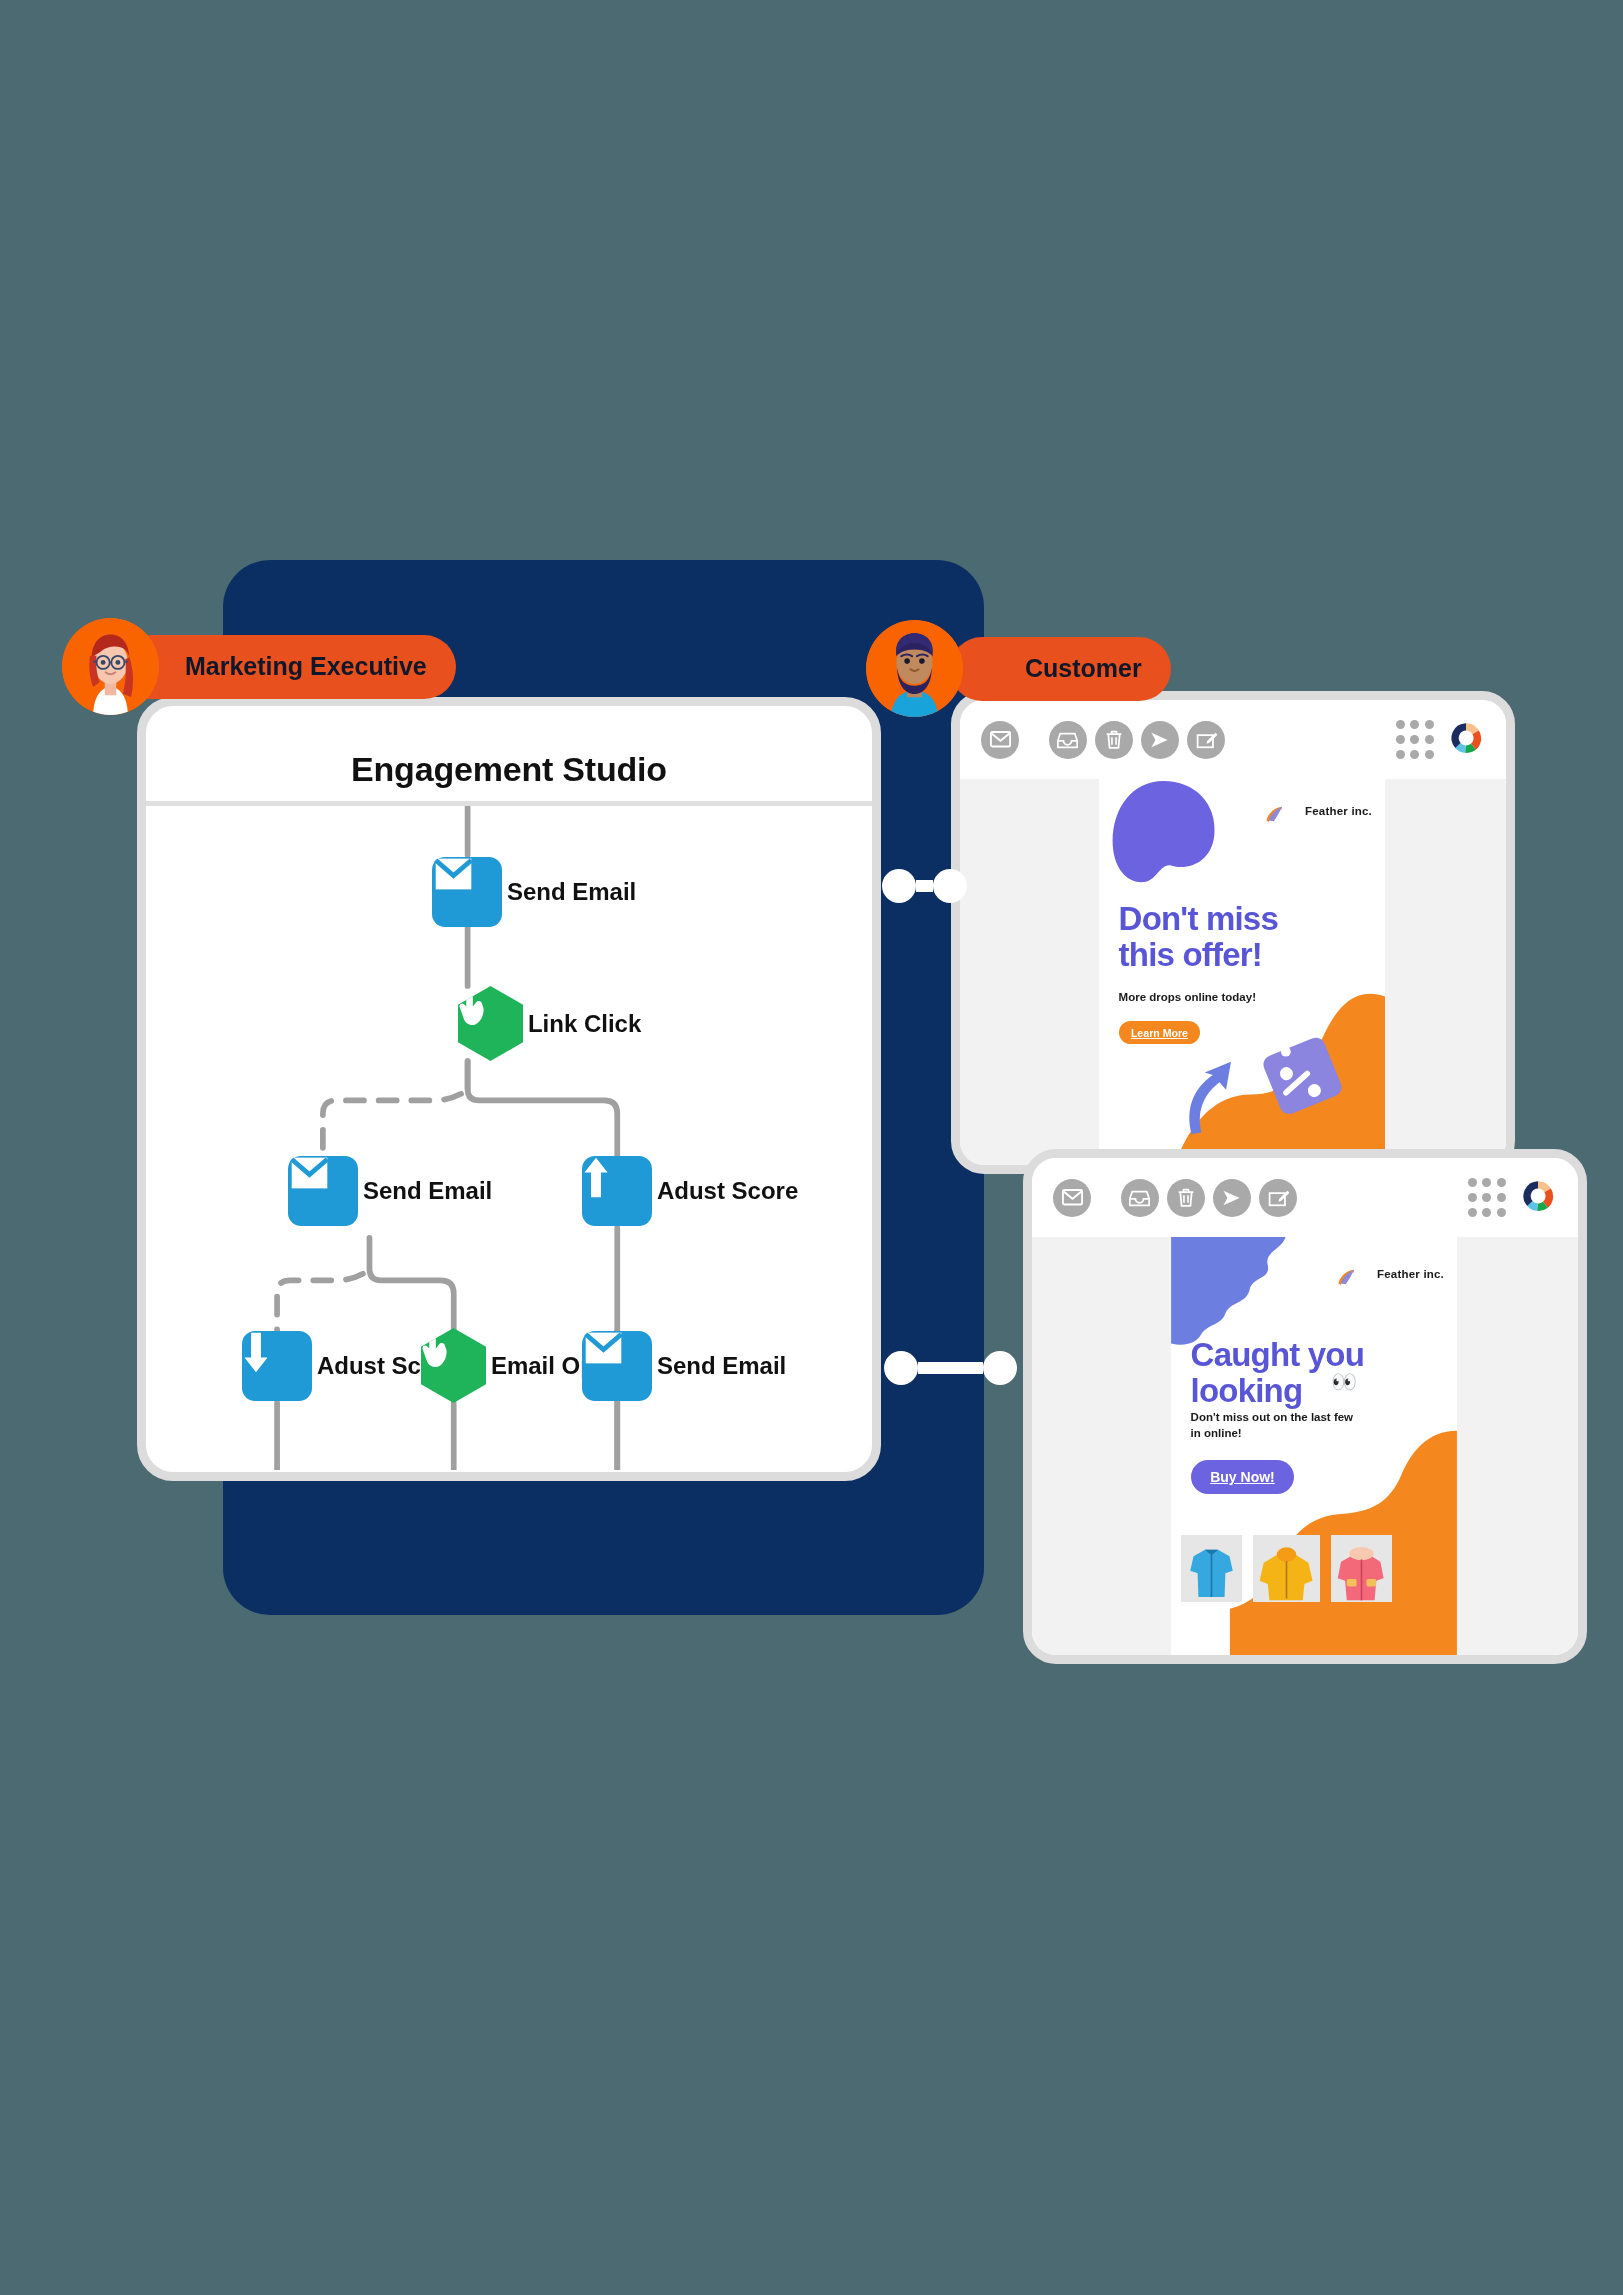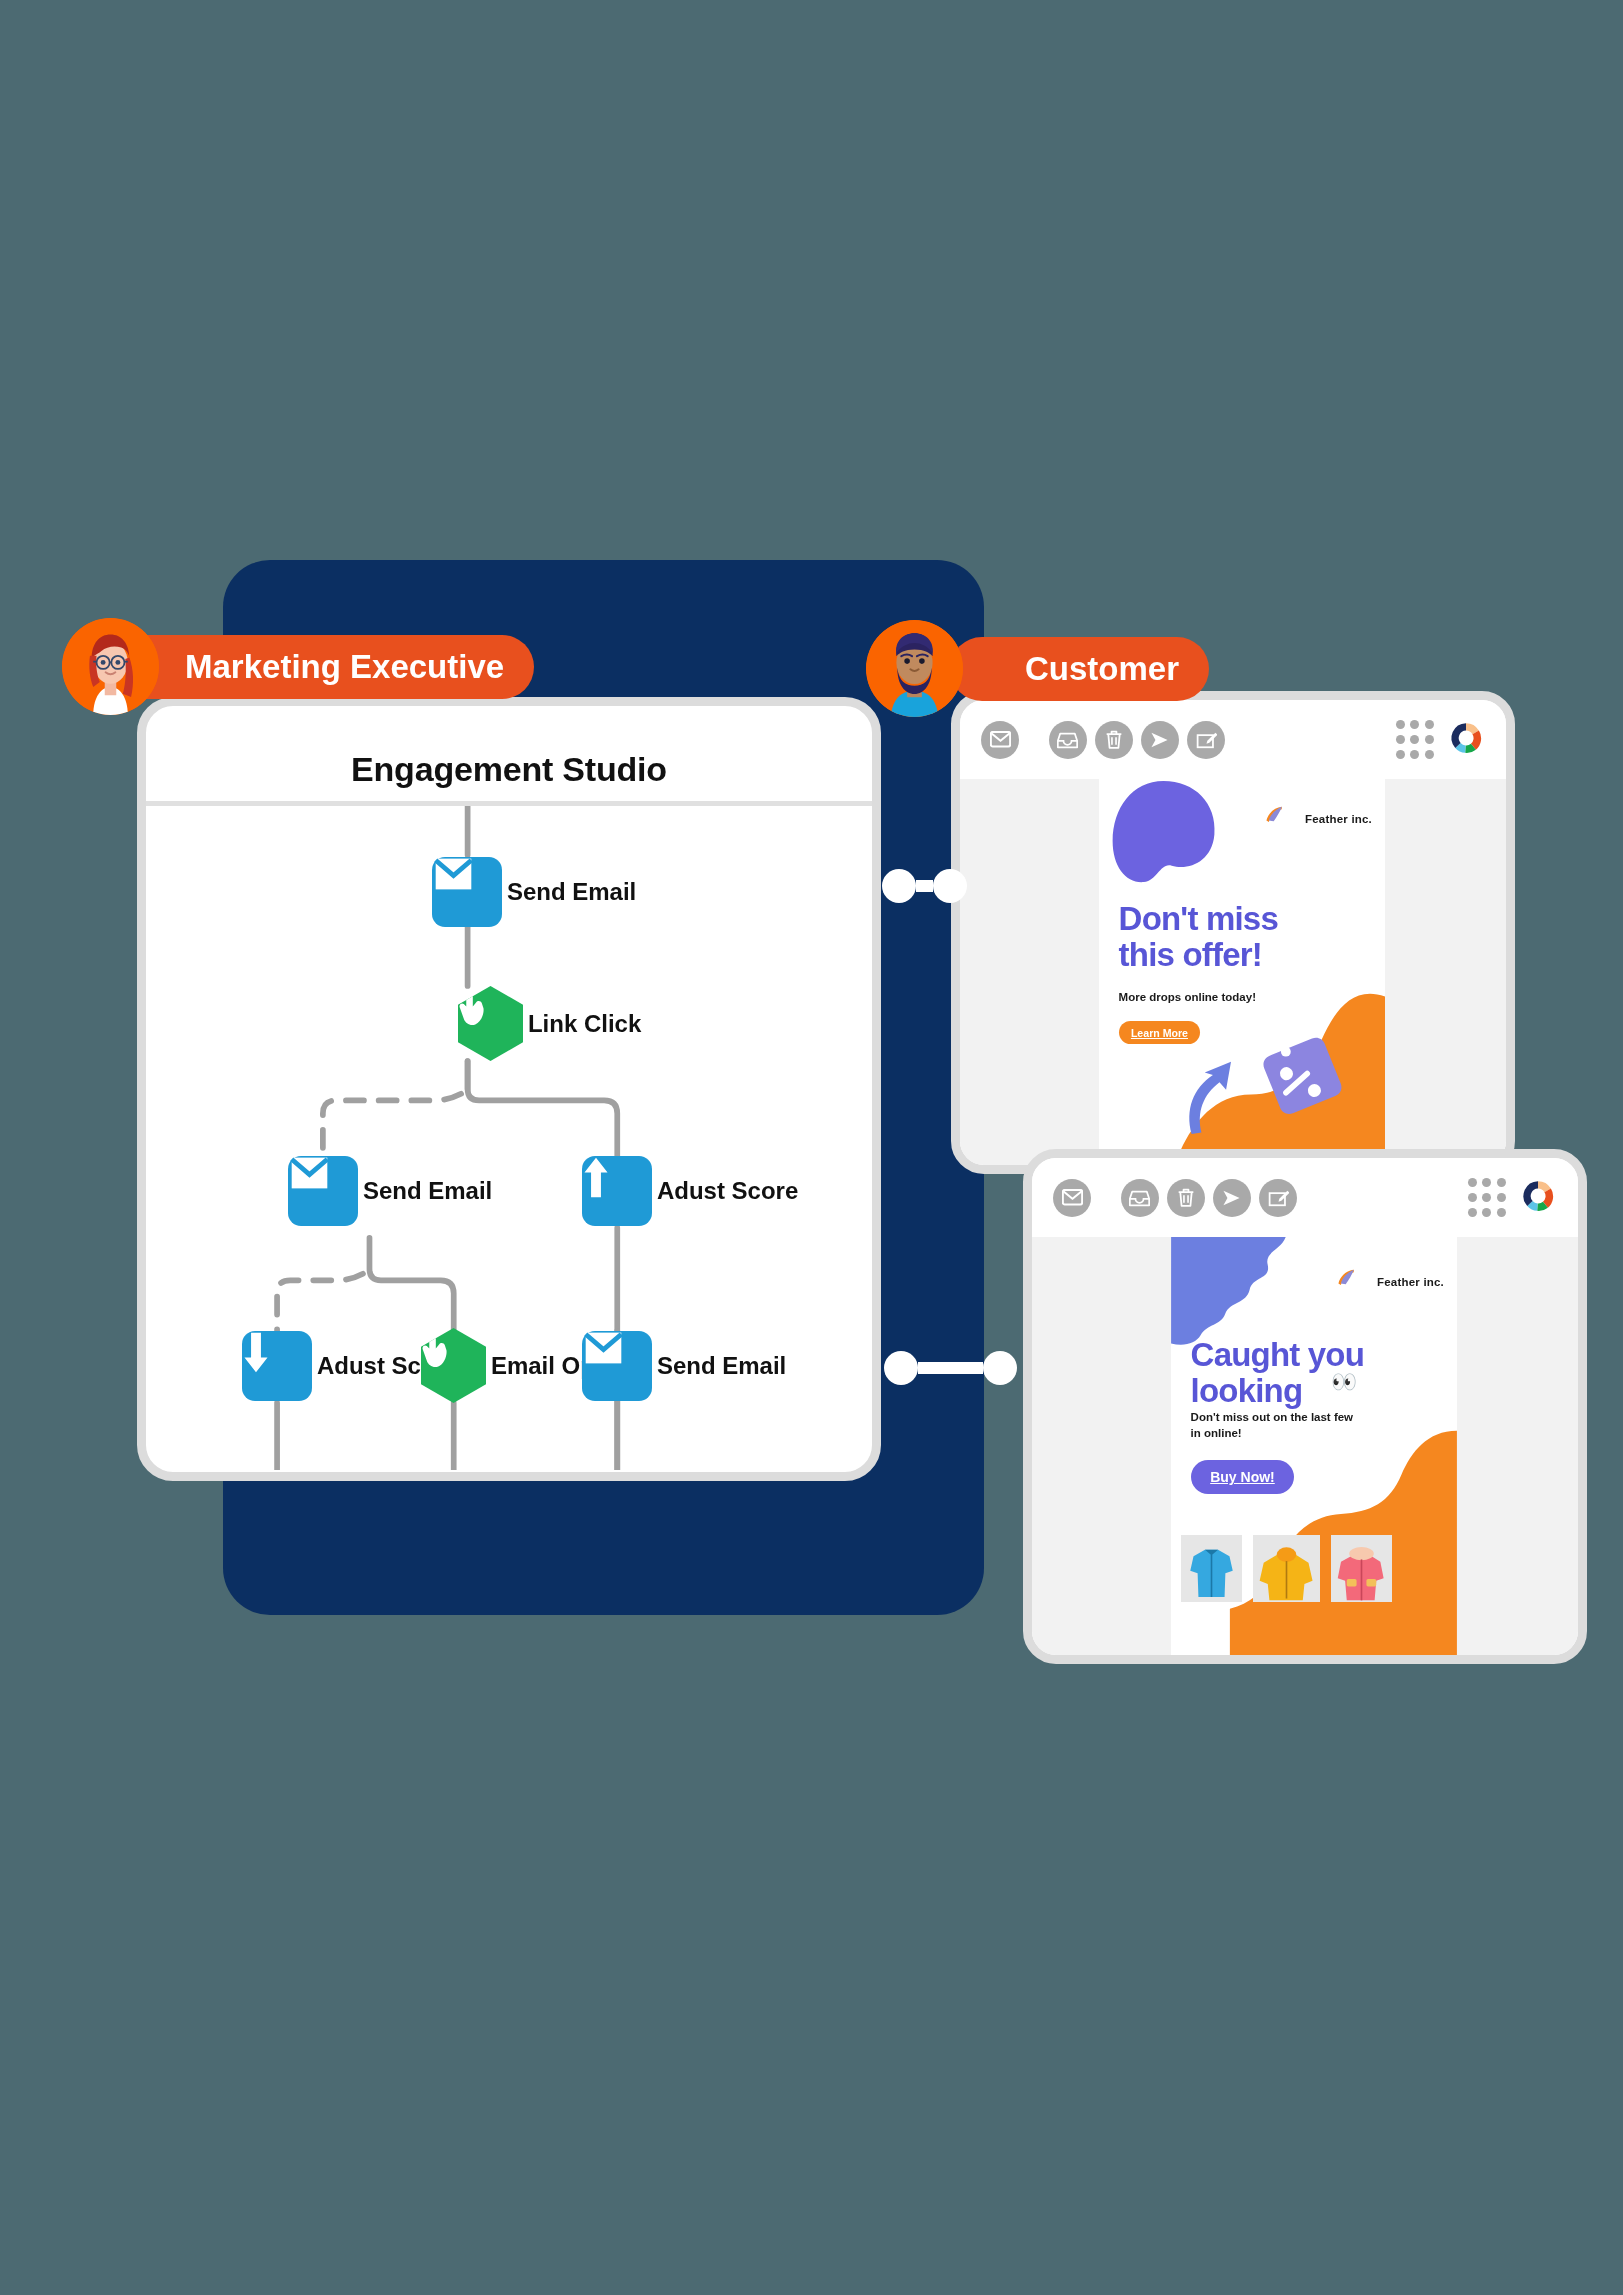--- a/index.html
+++ b/index.html
@@ -57,21 +57,21 @@
     font-size: 24px; font-weight: 700; color: #111;
     white-space: nowrap; margin-left: 4.9px;
   }
 
   
   .badge-wrap { position: absolute; display: flex; align-items: center; }
   .badge-pill {
     height: 64px; background: #e8501e; border-radius: 33px;
     display: flex; align-items: center;
     padding: 0 29.5px 0 75px; margin-left: -49px;
-    color: #ffffff; font-size: 33px; font-weight: 700; white-space: nowrap;
+    color: #0f172a; font-size: 25px; font-weight: 700; white-space: nowrap;
   }
   .avatar {
     width: 97px; height: 97px; border-radius: 50%;
     background: #fa6400; position: relative; overflow: hidden;
     z-index: 4; flex: 0 0 auto;
   }
 
   
   .mail-win {
     position: absolute; background: #ffffff;
@@ -93,21 +93,21 @@
   .tb-spacer { flex: 1 1 auto; }
   .grid-dots {
     display: grid; grid-template-columns: repeat(3, 9px);
     grid-gap: 5.7px; margin-right: 13px;
   }
   .grid-dots i { width: 9px; height: 9px; border-radius: 50%; background: #a9a9a9; display: block; }
 
   .mail-body { position: absolute; left: 0; width: 100%; background: #f2f2f2; }
   .mail-inner { position: absolute; background: #fff; overflow: hidden; }
 
-  .brand-row { position: absolute; display: flex; align-items: flex-end; gap: 20px; }
+  .brand-row { position: absolute; display: flex; align-items: flex-start; gap: 20px; }
   .brand-name { font-size: 11.5px; font-weight: 600; color: #1a1a1a; letter-spacing: 0.2px; }
 
   .headline { position: absolute; font-size: 33px; font-weight: 800; color: #5856d6; line-height: 1.08; letter-spacing: -0.8px; }
   .subline  { position: absolute; font-size: 11.5px; font-weight: 600; color: #1a1a1a; line-height: 1.35; }
   .cta {
     position: absolute; display: inline-flex; align-items: center; justify-content: center;
     border-radius: 16.4px; color: #fff; font-weight: 700; white-space: nowrap; text-decoration: underline;
   }
   .cta-orange { background: #f5871f; font-size: 10.6px; padding: 5.7px 12.3px; }
   .cta-purple { background: #6c63e0; font-size: 14px; padding: 9px 19.6px; border-radius: 19.6px; }

